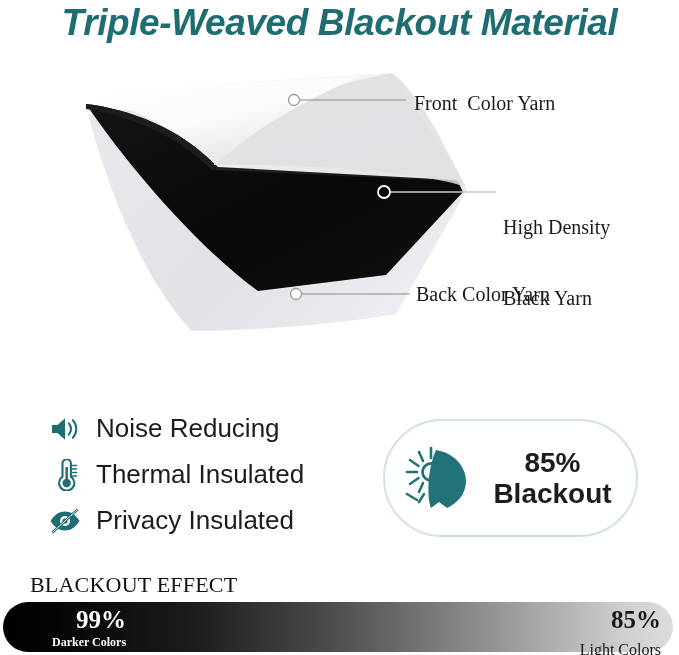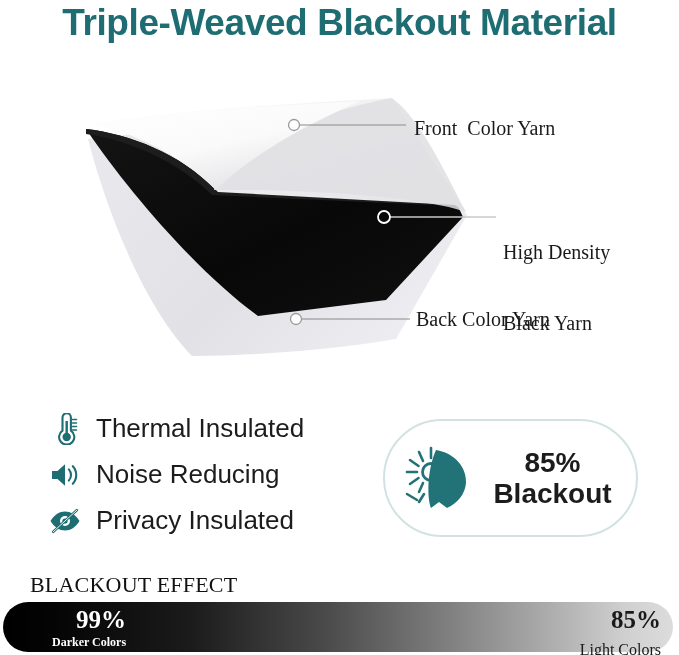--- a/index.html
+++ b/index.html
@@ -22,27 +22,28 @@
     left: 0;
     top: 2px;
     width: 679px;
     text-align: center;
     font-family: "Liberation Sans", sans-serif;
     font-weight: bold;
     font-size: 37px;
     letter-spacing: -0.4px;
     color: #1d6d72;
     white-space: nowrap;
+    font-style: italic;
   }
 
   
   .diagram {
     position: absolute;
     left: 0;
-    top: 84px;
+    top: 59px;
     width: 679px;
     height: 280px;
   }
   .diagram svg { display: block; }
 
   .leader-label {
     position: absolute;
     font-family: "Liberation Serif", serif;
     font-size: 20px;
     color: #1a1a1a;
@@ -232,44 +233,44 @@
     <div>High Density</div>
     <div>Black Yarn</div>
   </div>
   <div class="leader-label back">Back Color Yarn</div>
 </div>
 
 <div class="features">
 
   <div class="feature-row">
     <span class="feature-icon">
+      <svg width="32" height="28" viewBox="0 0 32 28">
+        <path d="M3 10h5.5L16 3.2v21.6L8.5 18H3z" fill="currentColor"></path>
+        <path d="M19.8 8.4a8.2 8.2 0 0 1 0 11.2" fill="none" stroke="currentColor" stroke-width="2.1" stroke-linecap="round"></path>
+        <path d="M23.8 5.2a13 13 0 0 1 0 17.6" fill="none" stroke="currentColor" stroke-width="2.1" stroke-linecap="round"></path>
+      </svg>
+    </span>
+    <span class="feature-label">Noise Reducing</span>
+  </div>
+
+  <div class="feature-row">
+    <span class="feature-icon">
       <svg width="30" height="32" viewBox="0 0 30 32">
         <path d="M12.5 4.5a4.2 4.2 0 0 1 8.4 0v13.2a7.6 7.6 0 1 1-8.4 0z" fill="none" stroke="currentColor" stroke-width="2.1"></path>
         <circle cx="16.7" cy="24" r="4.2" fill="currentColor"></circle>
         <rect x="15.5" y="8" width="2.4" height="13" fill="currentColor"></rect>
         <g stroke="currentColor" stroke-width="1.5" stroke-linecap="round">
           <line x1="22.5" y1="6.5" x2="26.5" y2="6.5"></line>
           <line x1="22.5" y1="10" x2="26.5" y2="10"></line>
           <line x1="22.5" y1="13.5" x2="26.5" y2="13.5"></line>
           <line x1="22.5" y1="17" x2="26.5" y2="17"></line>
         </g>
       </svg>
     </span>
     <span class="feature-label">Thermal Insulated</span>
-  </div>
-
-  <div class="feature-row">
-    <span class="feature-icon">
-      <svg width="32" height="28" viewBox="0 0 32 28">
-        <path d="M3 10h5.5L16 3.2v21.6L8.5 18H3z" fill="currentColor"></path>
-        <path d="M19.8 8.4a8.2 8.2 0 0 1 0 11.2" fill="none" stroke="currentColor" stroke-width="2.1" stroke-linecap="round"></path>
-        <path d="M23.8 5.2a13 13 0 0 1 0 17.6" fill="none" stroke="currentColor" stroke-width="2.1" stroke-linecap="round"></path>
-      </svg>
-    </span>
-    <span class="feature-label">Noise Reducing</span>
   </div>
 
   <div class="feature-row">
     <span class="feature-icon">
       <svg width="34" height="26" viewBox="0 0 34 26">
         <path d="M2.5 13C6.5 6.5 11.5 3.5 17 3.5S27.5 6.5 31.5 13C27.5 19.5 22.5 22.5 17 22.5S6.5 19.5 2.5 13z" fill="currentColor"></path>
         <circle cx="17" cy="13" r="5" fill="#ffffff"></circle>
         <circle cx="17" cy="13" r="2.6" fill="currentColor"></circle>
         <line x1="5" y1="24" x2="29" y2="2" stroke="currentColor" stroke-width="2.4" stroke-linecap="round"></line>
         <line x1="5" y1="24" x2="29" y2="2" stroke="#ffffff" stroke-width="0.9" stroke-linecap="round"></line>

